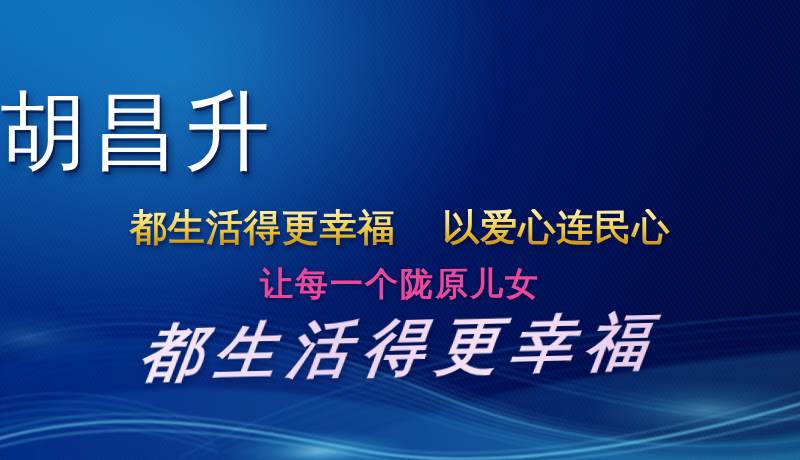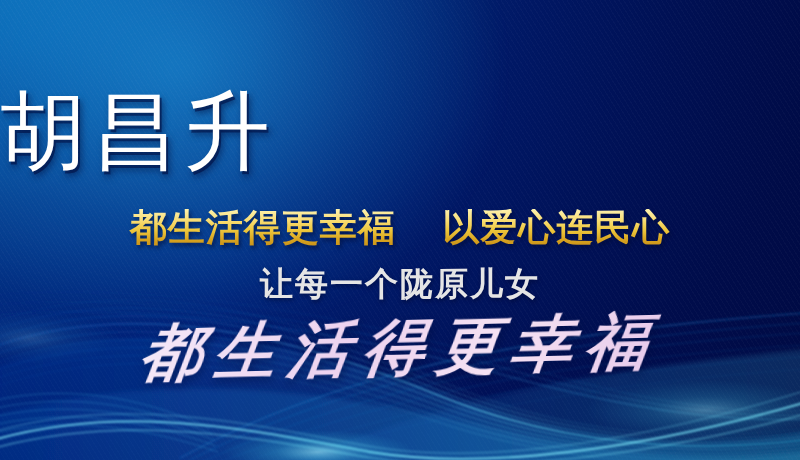--- a/index.html
+++ b/index.html
@@ -105,21 +105,21 @@
 
   .slogan-white {
     position: absolute;
     top: 267px;
     left: 0; right: 0;
     text-align: center;
     font-size: 33px;
     line-height: 1;
     font-weight: bold;
     letter-spacing: 2px;
-    color: #e5e5e5;
+    color: #ec4899;
     white-space: nowrap;
     text-shadow: 1px 2px 4px rgba(0,8,50,0.6);
   }
 
   .calligraphy {
     position: absolute;
     top: 316px;
     left: 0; right: 0;
     text-align: center;
     font-size: 62px;

